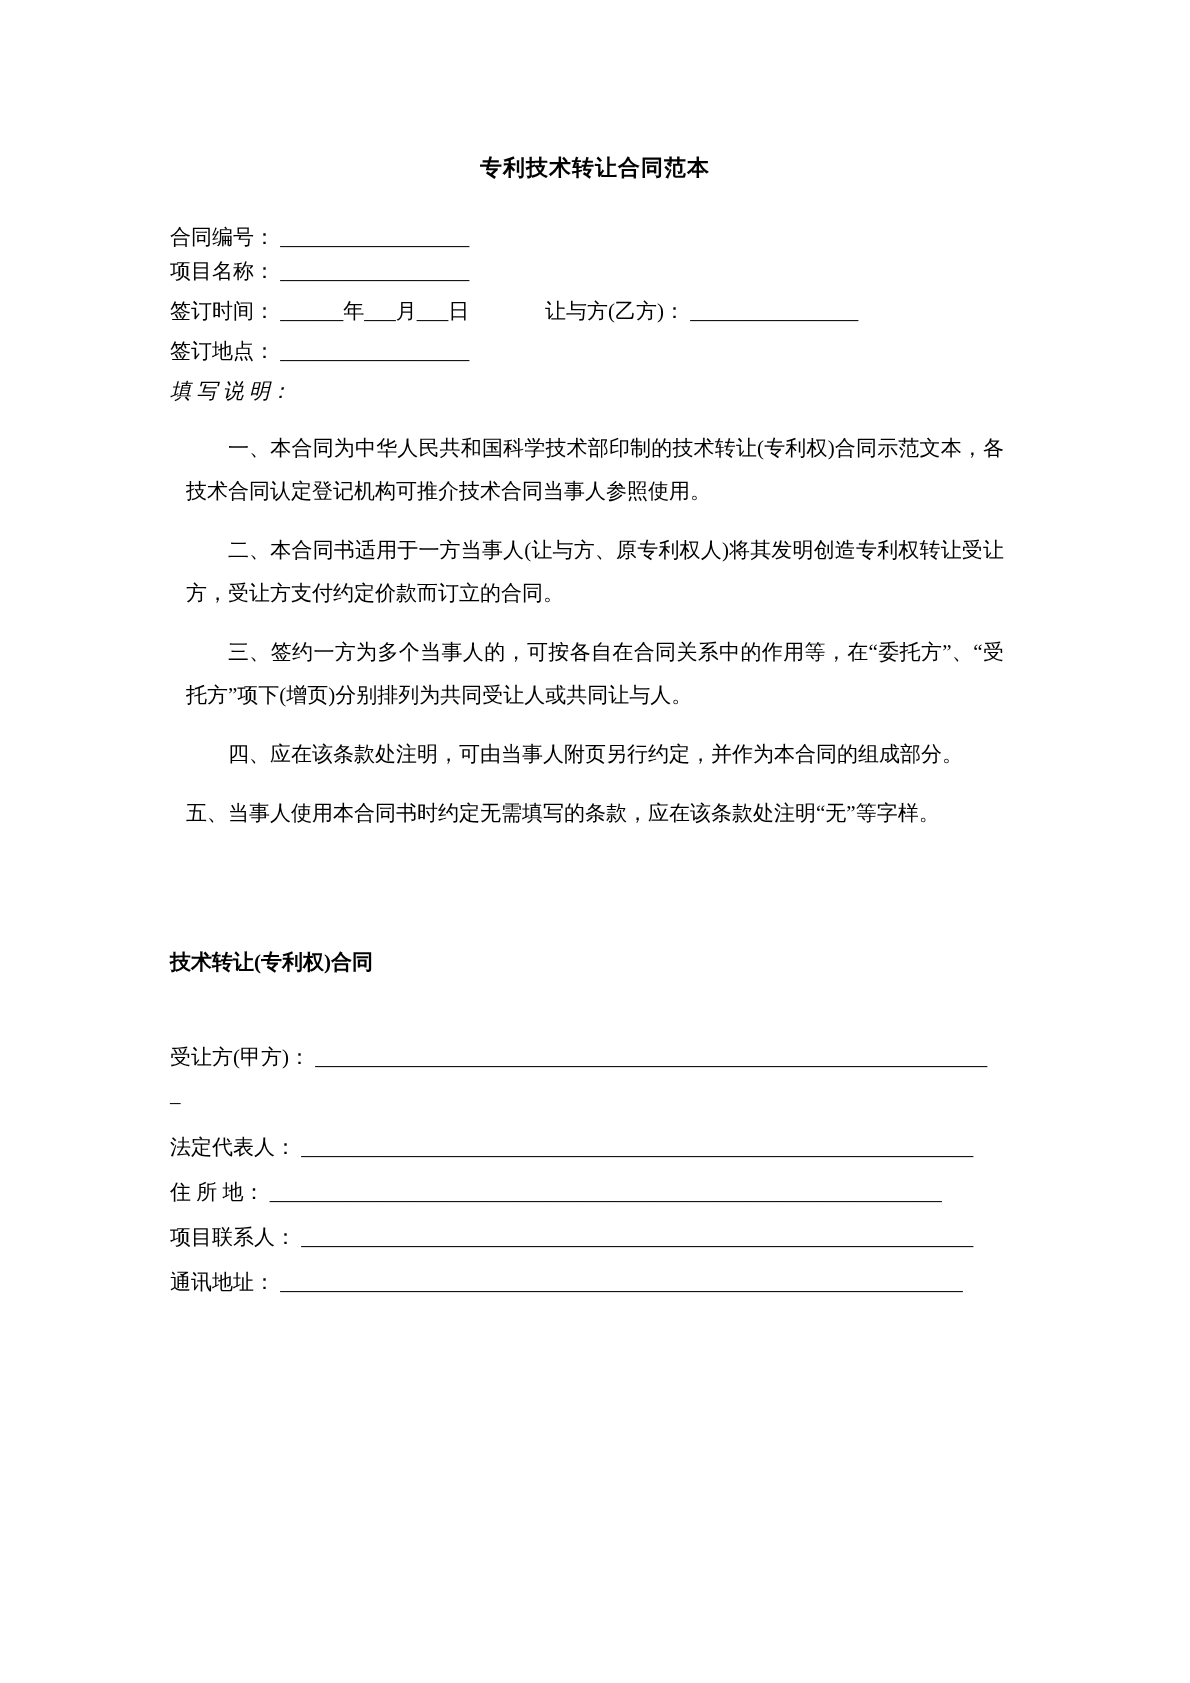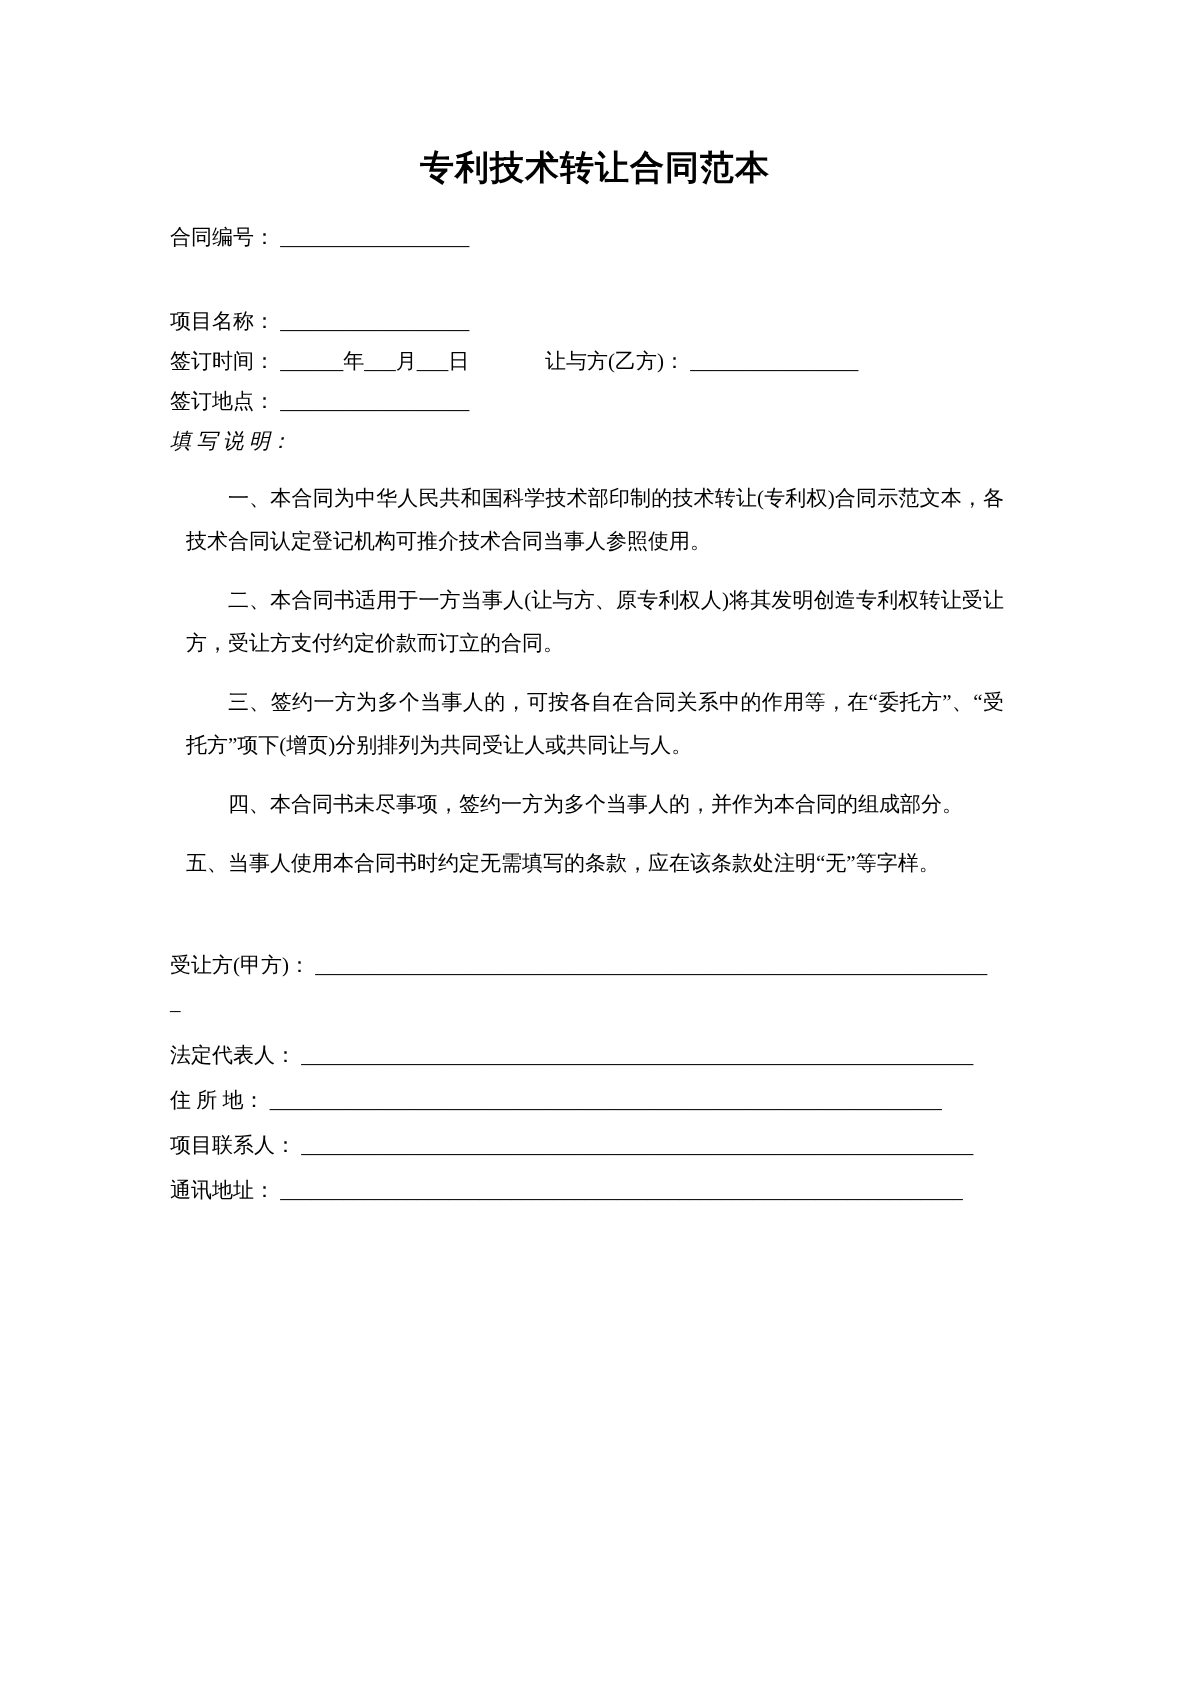--- a/index.html
+++ b/index.html
@@ -16,31 +16,30 @@
     box-sizing: border-box;
     padding: 0 170px;
     color: #000000;
     font-family: "Liberation Serif", "DejaVu Serif", serif;
     font-size: 21px;
     overflow: hidden;
   }
   .doc-title {
     margin: 150px 0 0 0;
     text-align: center;
-    font-size: 34px;
+    font-size: 22px;
     font-weight: bold;
     line-height: 36px;
     letter-spacing: 1px;
   }
   .contract-no {
     margin-top: 37px;
     line-height: 28px;
   }
   .meta {
-    margin-top: 50px;
   }
   .meta-row {
     line-height: 40px;
     white-space: nowrap;
   }
   .meta-row.two-col {
     display: flex;
   }
   .meta-row .cell-left {
     flex: 0 0 375px;
@@ -92,24 +91,25 @@
     </div>
     <div class="meta-row">签订地点： __________________</div>
   </div>
 
   <div class="fill-heading">填 写 说 明：</div>
 
   <div class="instructions">
     <p class="indent">一、本合同为中华人民共和国科学技术部印制的技术转让(专利权)合同示范文本，各技术合同认定登记机构可推介技术合同当事人参照使用。</p>
     <p class="indent">二、本合同书适用于一方当事人(让与方、原专利权人)将其发明创造专利权转让受让方，受让方支付约定价款而订立的合同。</p>
     <p class="indent">三、签约一方为多个当事人的，可按各自在合同关系中的作用等，在“委托方”、“受托方”项下(增页)分别排列为共同受让人或共同让与人。</p>
-    <p class="indent">四、本合同书未尽事项，签约一方为多个当事人的，并作为本合同的组成部分。</p>
+    <p class="indent">四、应在该条款处注明，可由当事人附页另行约定，并作为本合同的组成部分。</p>
     <p>五、当事人使用本合同书时约定无需填写的条款，应在该条款处注明“无”等字样。</p>
   </div>
 
+  <div class="contract-subtitle">技术转让(专利权)合同</div>
 
   <div class="party">
     <div class="party-line">受让方(甲方)： ________________________________________________________________</div>
     <div class="party-line">–</div>
     <div class="party-line">法定代表人： ________________________________________________________________</div>
     <div class="party-line">住 所 地： ________________________________________________________________</div>
     <div class="party-line">项目联系人： ________________________________________________________________</div>
     <div class="party-line">通讯地址： _________________________________________________________________</div>
   </div>
 

